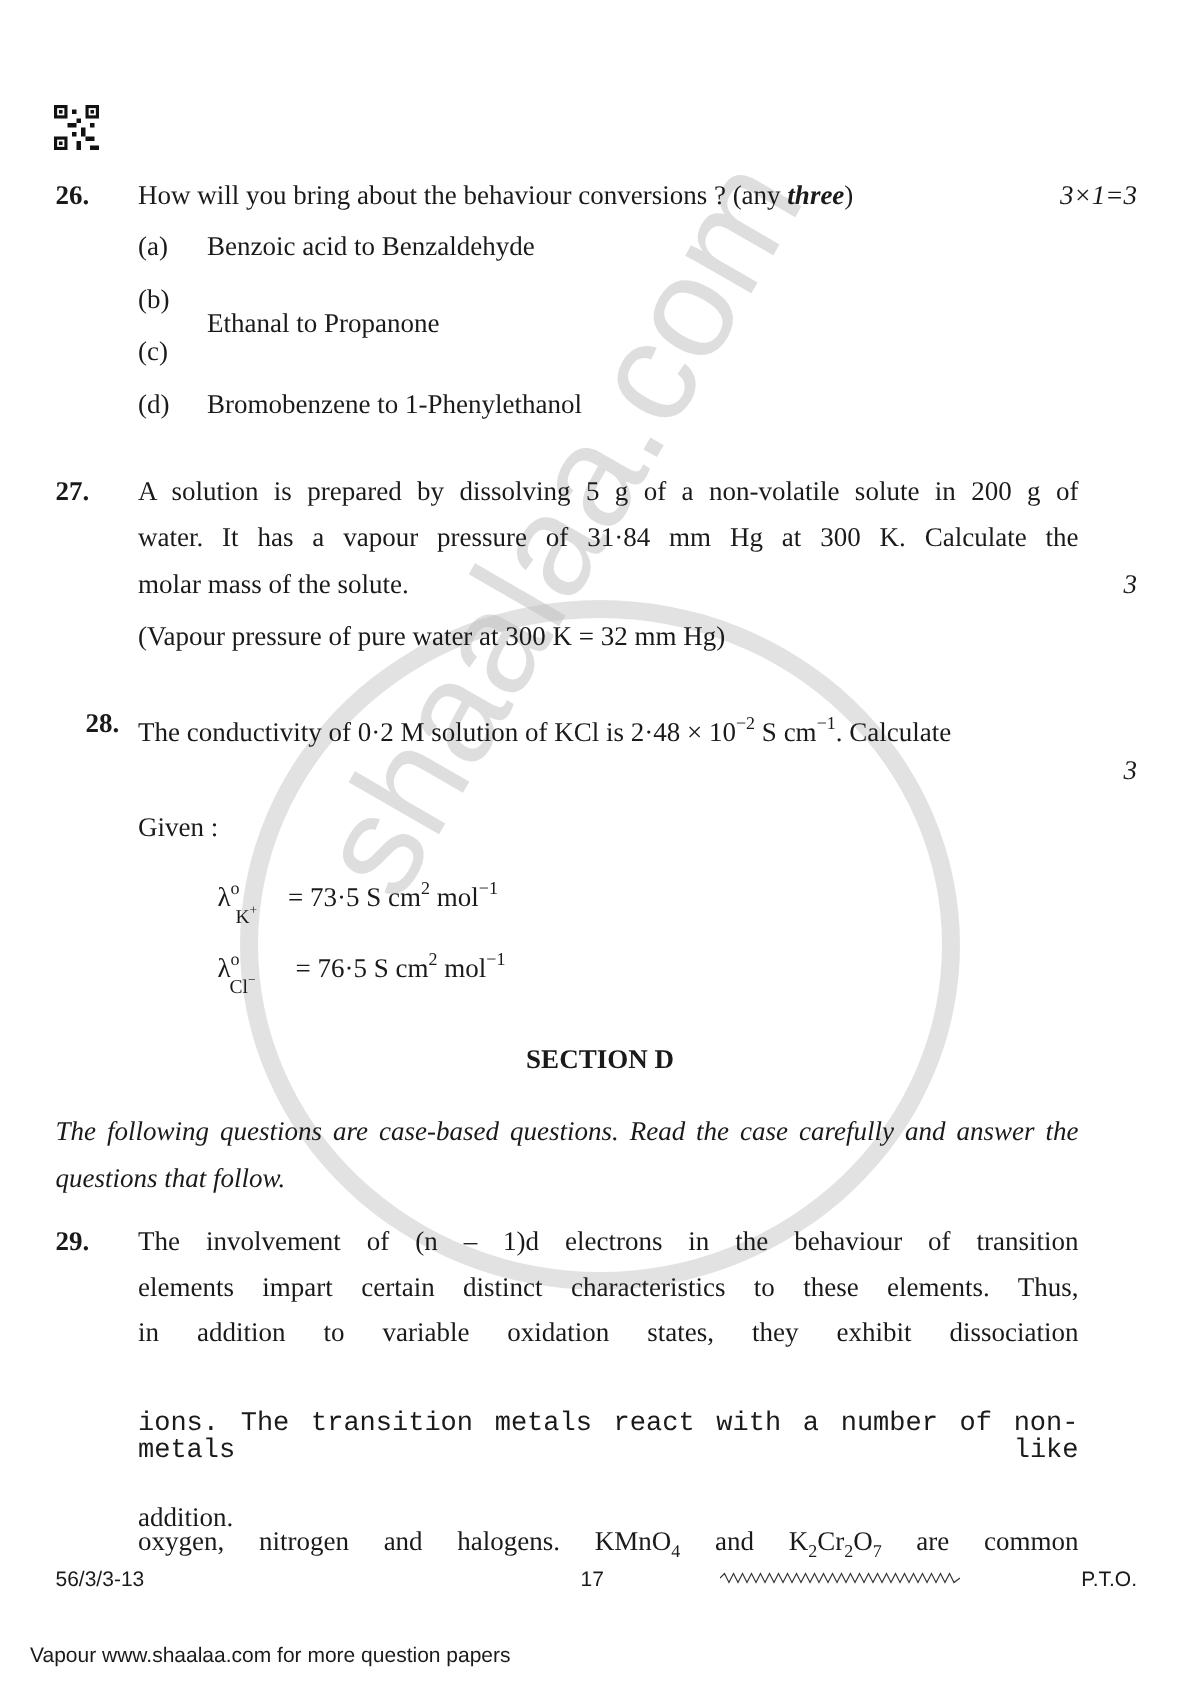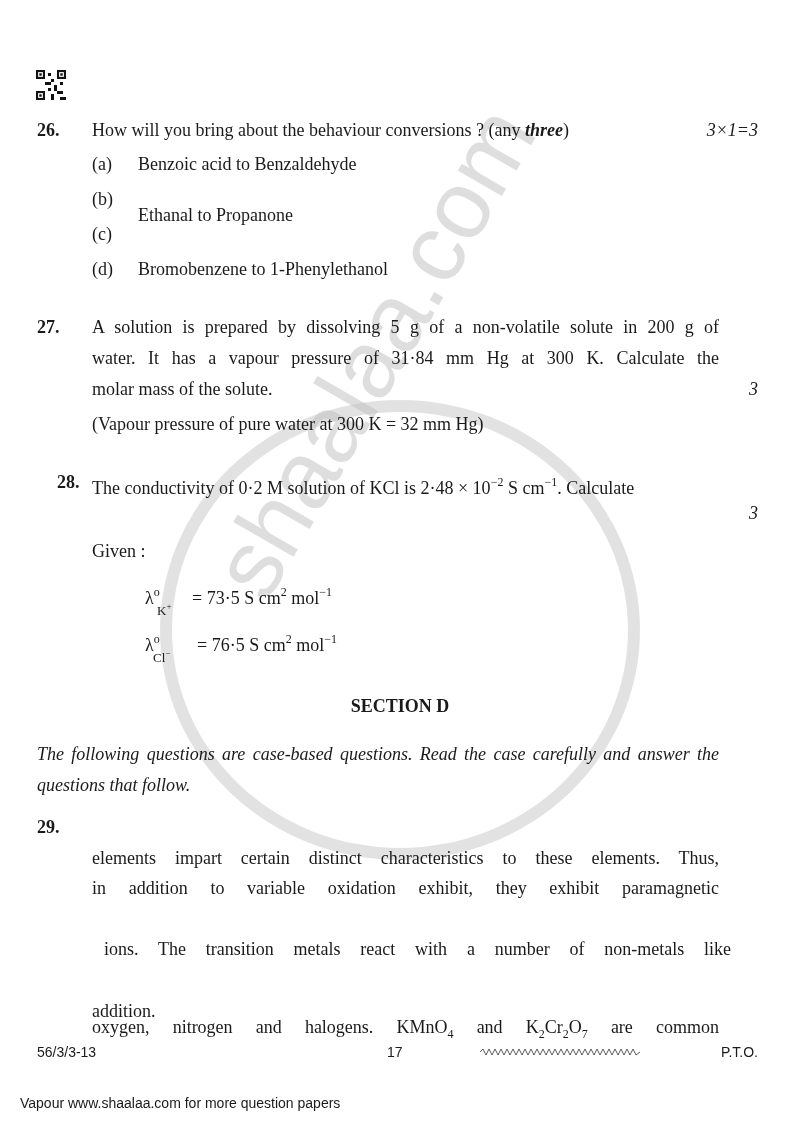--- a/index.html
+++ b/index.html
@@ -80,23 +80,24 @@
   <div class="abs serif" style="left:192px; top:583px;"><span>= 73·5 S cm</span><span class="sup">2</span><span> mol</span><span class="sup">−1</span></div>
 
   <div class="abs serif" style="left:145px; top:630px;"><span>λ</span><span class="sup">o</span></div>
   <div class="abs serif lambda-sub" style="left:153px; top:644px;"><span>Cl</span><span style="font-size:9px; vertical-align:6px;">−</span></div>
   <div class="abs serif" style="left:197px; top:630px;"><span>= 76·5 S cm</span><span class="sup">2</span><span> mol</span><span class="sup">−1</span></div>
 
   <div class="abs serif section" style="left:0; width:800px; text-align:center; top:697px;">SECTION D</div>
   <div class="abs serif ital" style="left:37px; top:739px; width:682px; white-space:normal; line-height:31px; text-align:justify;">The following questions are case-based questions. Read the case carefully and answer the questions that follow.</div>
 
   <div class="abs serif qnum" style="left:37px; top:818px;">29.</div>
+  <div class="abs serif just" style="left:92px; top:818px;">The involvement of (n – 1)d electrons in the behaviour of transition</div>
   <div class="abs serif just" style="left:92px; top:849px;">elements impart certain distinct characteristics to these elements. Thus,</div>
-  <div class="abs serif just" style="left:92px; top:879px;">in addition to variable oxidation exhibit, they exhibit paramagnetic</div>
-  <div class="abs serif just" style="left:104px; top:940px;">ions. The transition metals react with a number of non-metals like</div>
+  <div class="abs serif just" style="left:92px; top:879px;">in addition to variable oxidation states, they exhibit dissociation</div>
+  <div class="abs serif just" style="left:92px; top:940px;font-family:Liberation Mono, monospace;">ions. The transition metals react with a number of non-metals like</div>
   <div class="abs serif" style="left:92px; top:1018px; width:627px; display:flex; justify-content:space-between;">
     <span>oxygen,</span>
     <span>nitrogen</span>
     <span>and</span>
     <span>halogens.</span>
     <span>KMnO<span class="sub">4</span></span>
     <span>and</span>
     <span>K<span class="sub">2</span><span>Cr</span><span class="sub">2</span><span>O</span><span class="sub">7</span></span>
     <span>are</span>
     <span>common</span>

